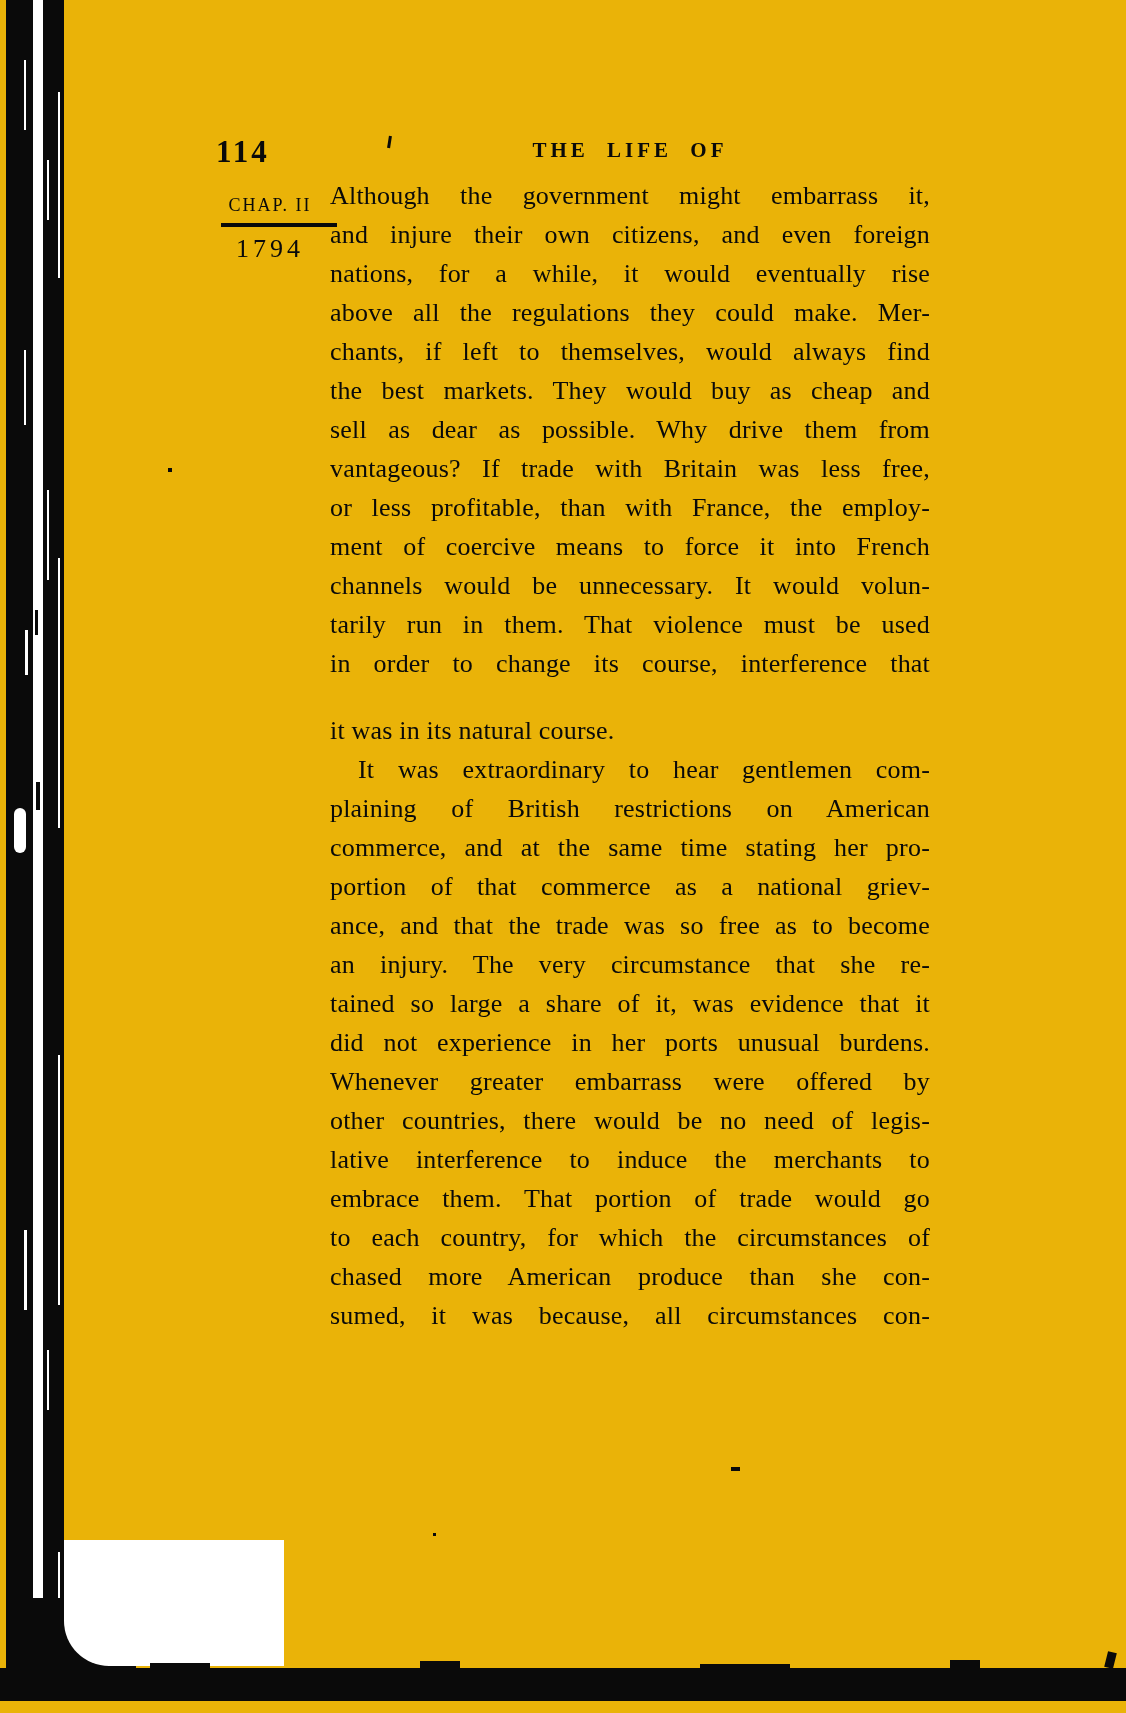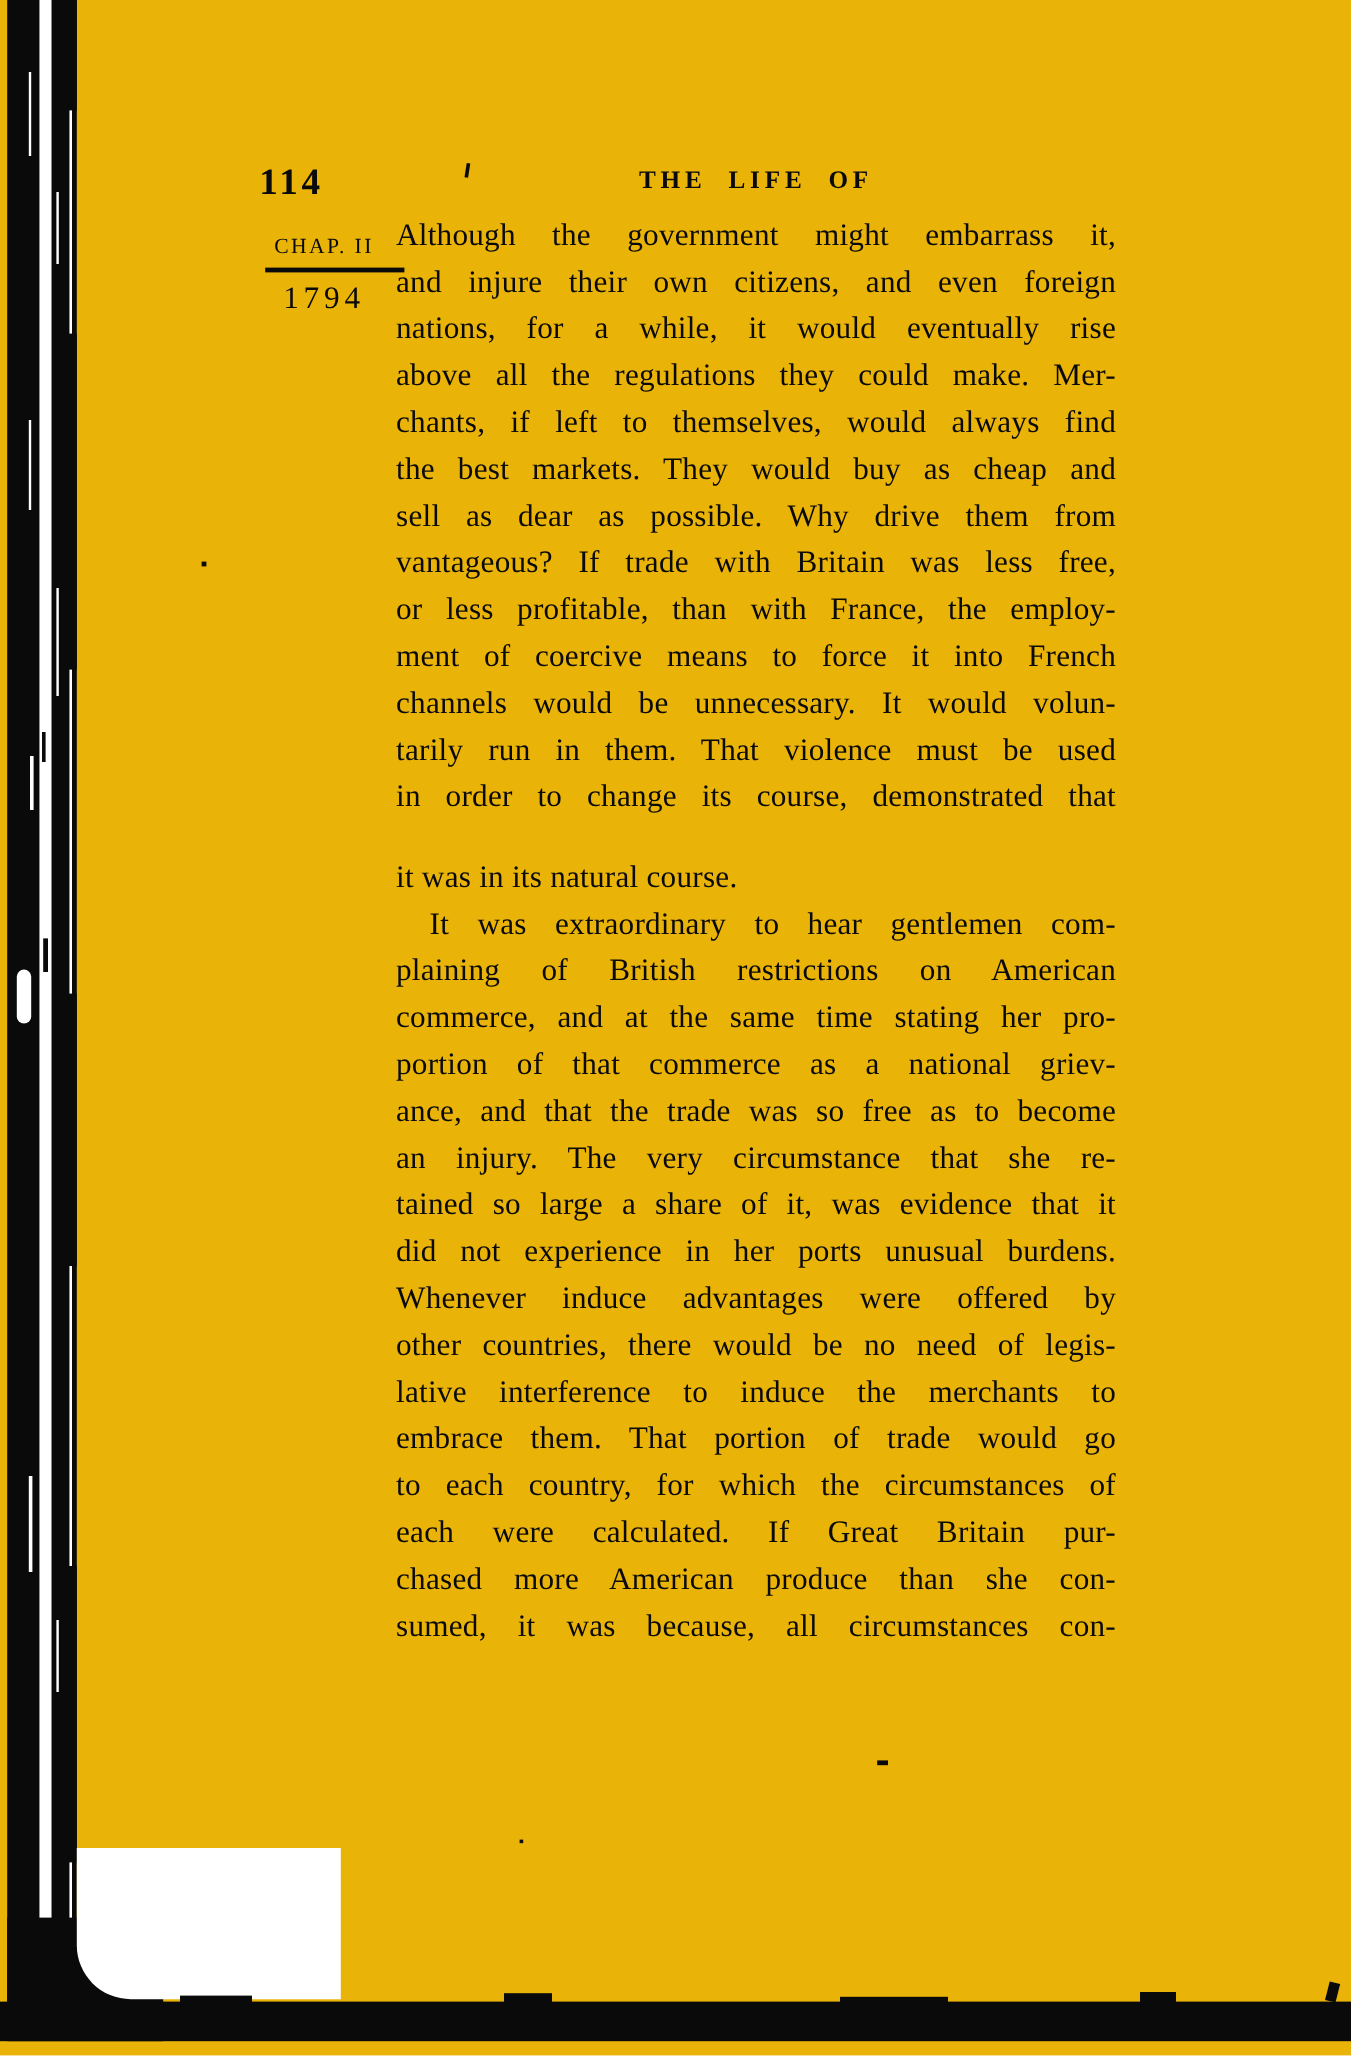--- a/index.html
+++ b/index.html
@@ -135,38 +135,37 @@
         <div class="line">nations, for a while, it would eventually rise</div>
         <div class="line">above all the regulations they could make.  Mer-</div>
         <div class="line">chants, if left to themselves, would always find</div>
         <div class="line">the best markets.  They would buy as cheap and</div>
         <div class="line">sell as dear as possible.  Why drive them from</div>
         <div class="line">vantageous?  If trade with Britain was less free,</div>
         <div class="line">or less profitable, than with France, the employ-</div>
         <div class="line">ment of coercive means to force it into French</div>
         <div class="line">channels would be unnecessary.  It would volun-</div>
         <div class="line">tarily run in them.  That violence must be used</div>
-        <div class="line">in order to change its course, demonstrated that</div>
+        <div class="line">in order to change its course, interference that</div>
         <div class="line flush">it was in its natural course.</div>
       </div>
       <div class="paragraph">
         <div class="line indent">It was extraordinary to hear gentlemen com-</div>
         <div class="line">plaining of British restrictions on American</div>
         <div class="line">commerce, and at the same time stating her pro-</div>
         <div class="line">portion of that commerce as a national griev-</div>
         <div class="line">ance, and that the trade was so free as to become</div>
         <div class="line">an injury.  The very circumstance that she re-</div>
         <div class="line">tained so large a share of it, was evidence that it</div>
         <div class="line">did not experience in her ports unusual burdens.</div>
-        <div class="line">Whenever induce advantages were offered by</div>
+        <div class="line">Whenever greater embarrass were offered by</div>
         <div class="line">other countries, there would be no need of legis-</div>
         <div class="line">lative interference to induce the merchants to</div>
         <div class="line">embrace them.  That portion of trade would go</div>
         <div class="line">to each country, for which the circumstances of</div>
-        <div class="line">each were calculated.  If Great Britain pur-</div>
         <div class="line">chased more American produce than she con-</div>
         <div class="line">sumed, it was because, all circumstances con-</div>
       </div>
     </div>
 
   <div class="speck" style="left:168px; top:468px;  width:4px; height:4px;"></div>
   <div class="speck" style="left:731px; top:1467px; width:9px; height:4px;"></div>
   <div class="speck" style="left:433px; top:1533px; width:3px; height:3px;"></div>
 </div>
 

